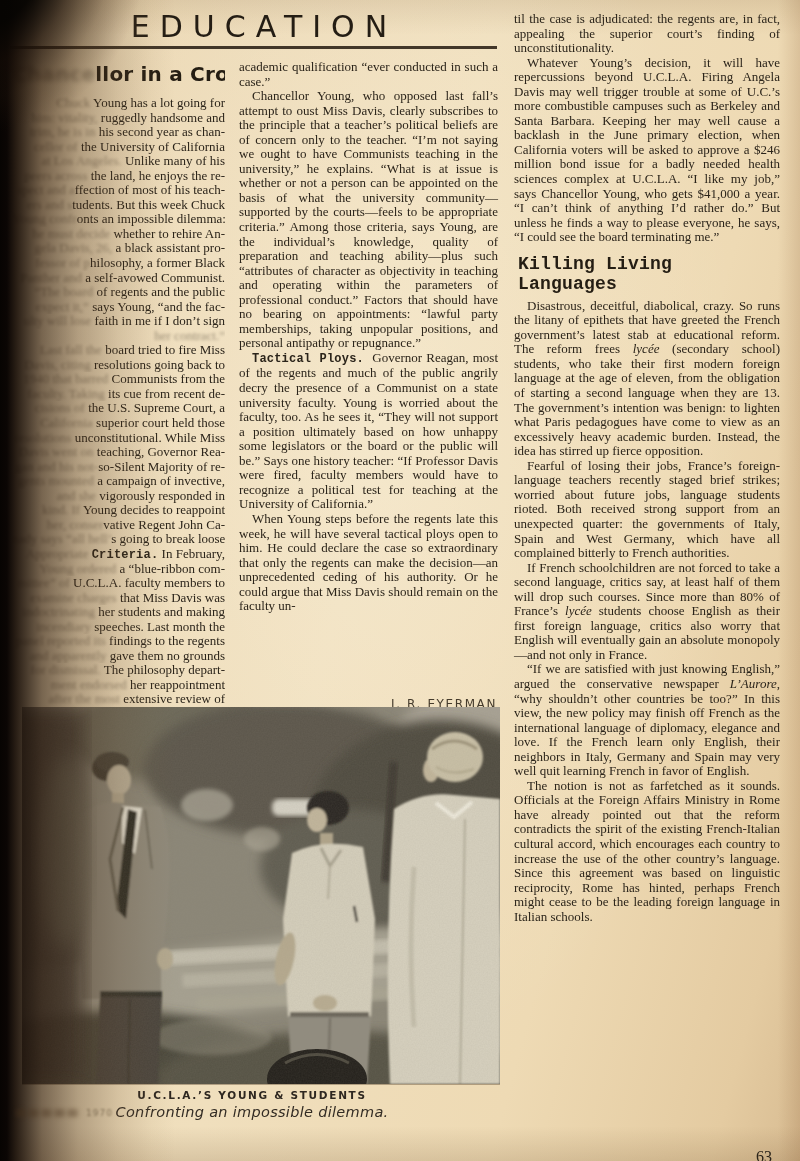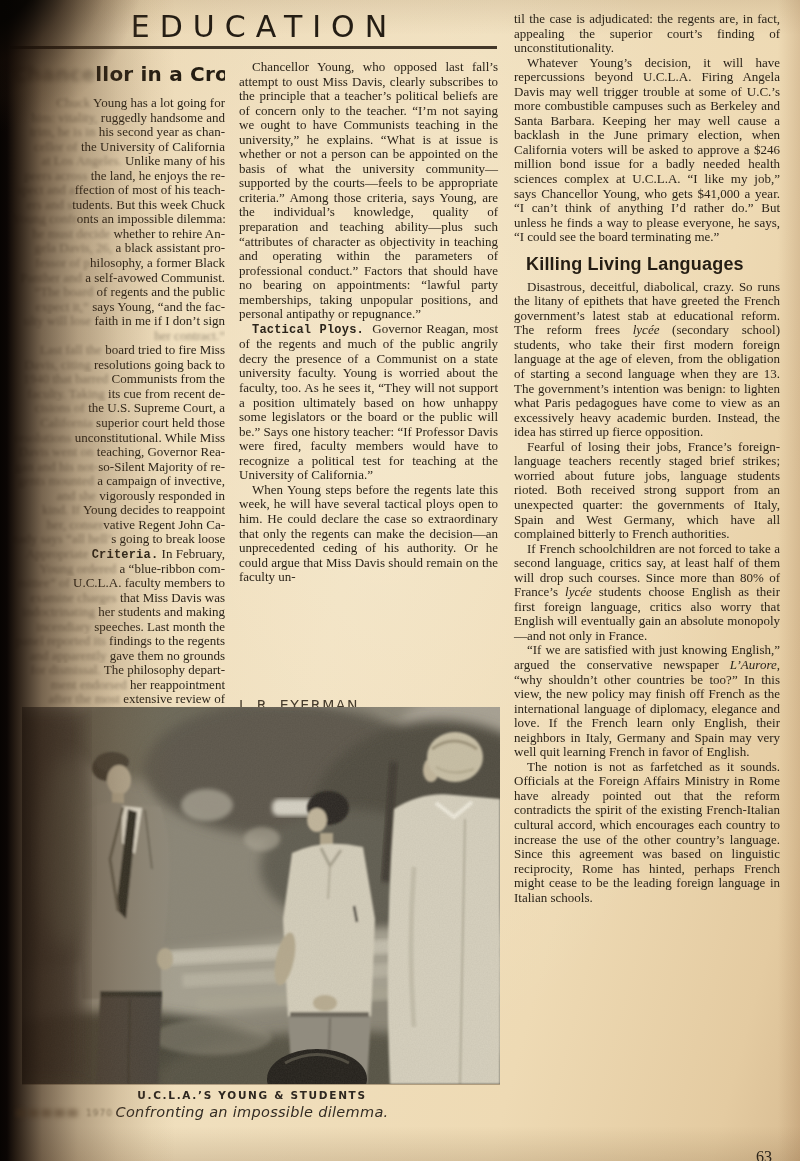--- a/index.html
+++ b/index.html
@@ -30,25 +30,25 @@
 
   .story-head{font-family:"DejaVu Sans",sans-serif;font-weight:bold;font-size:20px;letter-spacing:.2px;
     color:#241d13;white-space:pre;text-align:right;overflow:hidden;height:27px;margin-bottom:7px}
   .lline{height:14.55px;line-height:14.55px;font-size:13px;white-space:pre;text-align:right;overflow:hidden}
   .bl{filter:blur(1.7px);opacity:.48;color:#3d3326}
   .bl-h{filter:blur(2.6px);opacity:.45;color:#3d3326}
 
   .para{font-size:13px;line-height:14.55px;text-align:justify;text-indent:13px;color:#2b241a}
   .noind{text-indent:0}
   .lead{font-family:Liberation Mono, monospace;font-weight:bold;font-size:12px;letter-spacing:.2px}
-  h3.subhead{font-family:Liberation Sans, sans-serif;font-weight:bold;font-size:18px;letter-spacing:.2px;
-    color:#241d13;margin:9px 0 5px 12px}
-
-  .credit{position:absolute;left:239px;top:697px;width:258px;z-index:6;
-    font-family:"DejaVu Sans",sans-serif;font-size:14px;letter-spacing:1.6px;color:#453b2c}
+  h3.subhead{font-family:Liberation Mono, monospace;font-weight:bold;font-size:18px;letter-spacing:.2px;
+    color:#241d13;margin:9px 0 5px 4px}
+
+  .credit{position:absolute;left:239px;top:697px;width:258px;text-align:right;z-index:6;
+    font-family:"DejaVu Sans",sans-serif;font-size:12px;letter-spacing:1.6px;color:#453b2c}
 
   .photo{position:absolute;left:22px;top:707px;width:478px;height:377px;z-index:6;overflow:hidden;
     box-shadow:0 1px 0 rgba(60,40,20,.35)}
   .photo svg{display:block}
 
   .caption{position:absolute;left:22px;top:1089px;width:460px;text-align:center;z-index:6}
   .cap1{font-family:"DejaVu Sans",sans-serif;font-weight:bold;font-size:10.5px;letter-spacing:1.7px;color:#2e2720}
   .cap2{font-family:"DejaVu Sans",sans-serif;font-style:italic;font-size:14.5px;margin-top:3px;color:#332c24;letter-spacing:.3px}
 
   .folio{position:absolute;left:16px;top:1108px;z-index:42;display:flex;align-items:center;gap:6px}
@@ -108,20 +108,21 @@
       <div class="lline"><span class="bl">incendiary </span><span>speeches. Last month the</span></div>
       <div class="lline"><span class="bl">panel reported its </span><span>findings to the regents</span></div>
       <div class="lline"><span class="bl">and apparently </span><span>gave them no grounds</span></div>
       <div class="lline"><span class="bl">for dismissal. </span><span>The philosophy depart-</span></div>
       <div class="lline"><span class="bl">ment endorsed </span><span>her reappointment</span></div>
       <div class="lline"><span class="bl">after the most </span><span>extensive review of</span></div>
     </div>
 </div>
 
 <div class="col col-mid">
+    <p class="para noind"><span>academic qualification “ever conducted in such a case.”</span></p>
     <p class="para"><span>Chancellor Young, who opposed last fall’s attempt to oust Miss Davis, clearly subscribes to the principle that a teacher’s political beliefs are of concern only to the teacher. “I’m not saying we ought to have Communists teaching in the university,” he explains. “What is at issue is whether or not a person can be appointed on the basis of what the university community—supported by the courts—feels to be appropriate criteria.” Among those criteria, says Young, are the individual’s knowledge, quality of preparation and teaching ability—plus such “attributes of character as objectivity in teaching and operating within the parameters of professional conduct.” Factors that should have no bearing on appointments: “lawful party memberships, taking unpopular positions, and personal antipathy or repugnance.”</span></p>
     <p class="para"><b class="lead">Tactical Ploys. </b><span>Governor Reagan, most of the regents and much of the public angrily decry the presence of a Communist on a state university faculty. Young is worried about the faculty, too. As he sees it, “They will not support a position ultimately based on how unhappy some legislators or the board or the public will be.” Says one history teacher: “If Professor Davis were fired, faculty members would have to recognize a political test for teaching at the University of California.”</span></p>
     <p class="para"><span>When Young steps before the regents late this week, he will have several tactical ploys open to him. He could declare the case so extraordinary that only the regents can make the decision—an unprecedented ceding of his authority. Or he could argue that Miss Davis should remain on the faculty un-</span></p>
   </div>
 <div class="col col-right">
     <p class="para noind"><span>til the case is adjudicated: the regents are, in fact, appealing the superior court’s finding of unconstitutionality.</span></p>
     <p class="para"><span>Whatever Young’s decision, it will have repercussions beyond U.C.L.A. Firing Angela Davis may well trigger trouble at some of U.C.’s more combustible campuses such as Berkeley and Santa Barbara. Keeping her may well cause a backlash in the June primary election, when California voters will be asked to approve a $246 million bond issue for a badly needed health sciences complex at U.C.L.A. “I like my job,” says Chancellor Young, who gets $41,000 a year. “I can’t think of anything I’d rather do.” But unless he finds a way to please everyone, he says, “I could see the board terminating me.”</span></p>
     <h3 class="subhead">Killing Living Languages</h3>
     <p class="para"><span>Disastrous, deceitful, diabolical, crazy. So runs the litany of epithets that have greeted the French government’s latest stab at educational reform. The reform frees <i>lycée</i> (secondary school) students, who take their first modern foreign language at the age of eleven, from the obligation of starting a second language when they are 13. The government’s intention was benign: to lighten what Paris pedagogues have come to view as an excessively heavy academic burden. Instead, the idea has stirred up fierce opposition.</span></p>
     <p class="para"><span>Fearful of losing their jobs, France’s foreign-language teachers recently staged brief strikes; worried about future jobs, language students rioted. Both received strong support from an unexpected quarter: the governments of Italy, Spain and West Germany, which have all complained bitterly to French authorities.</span></p>

